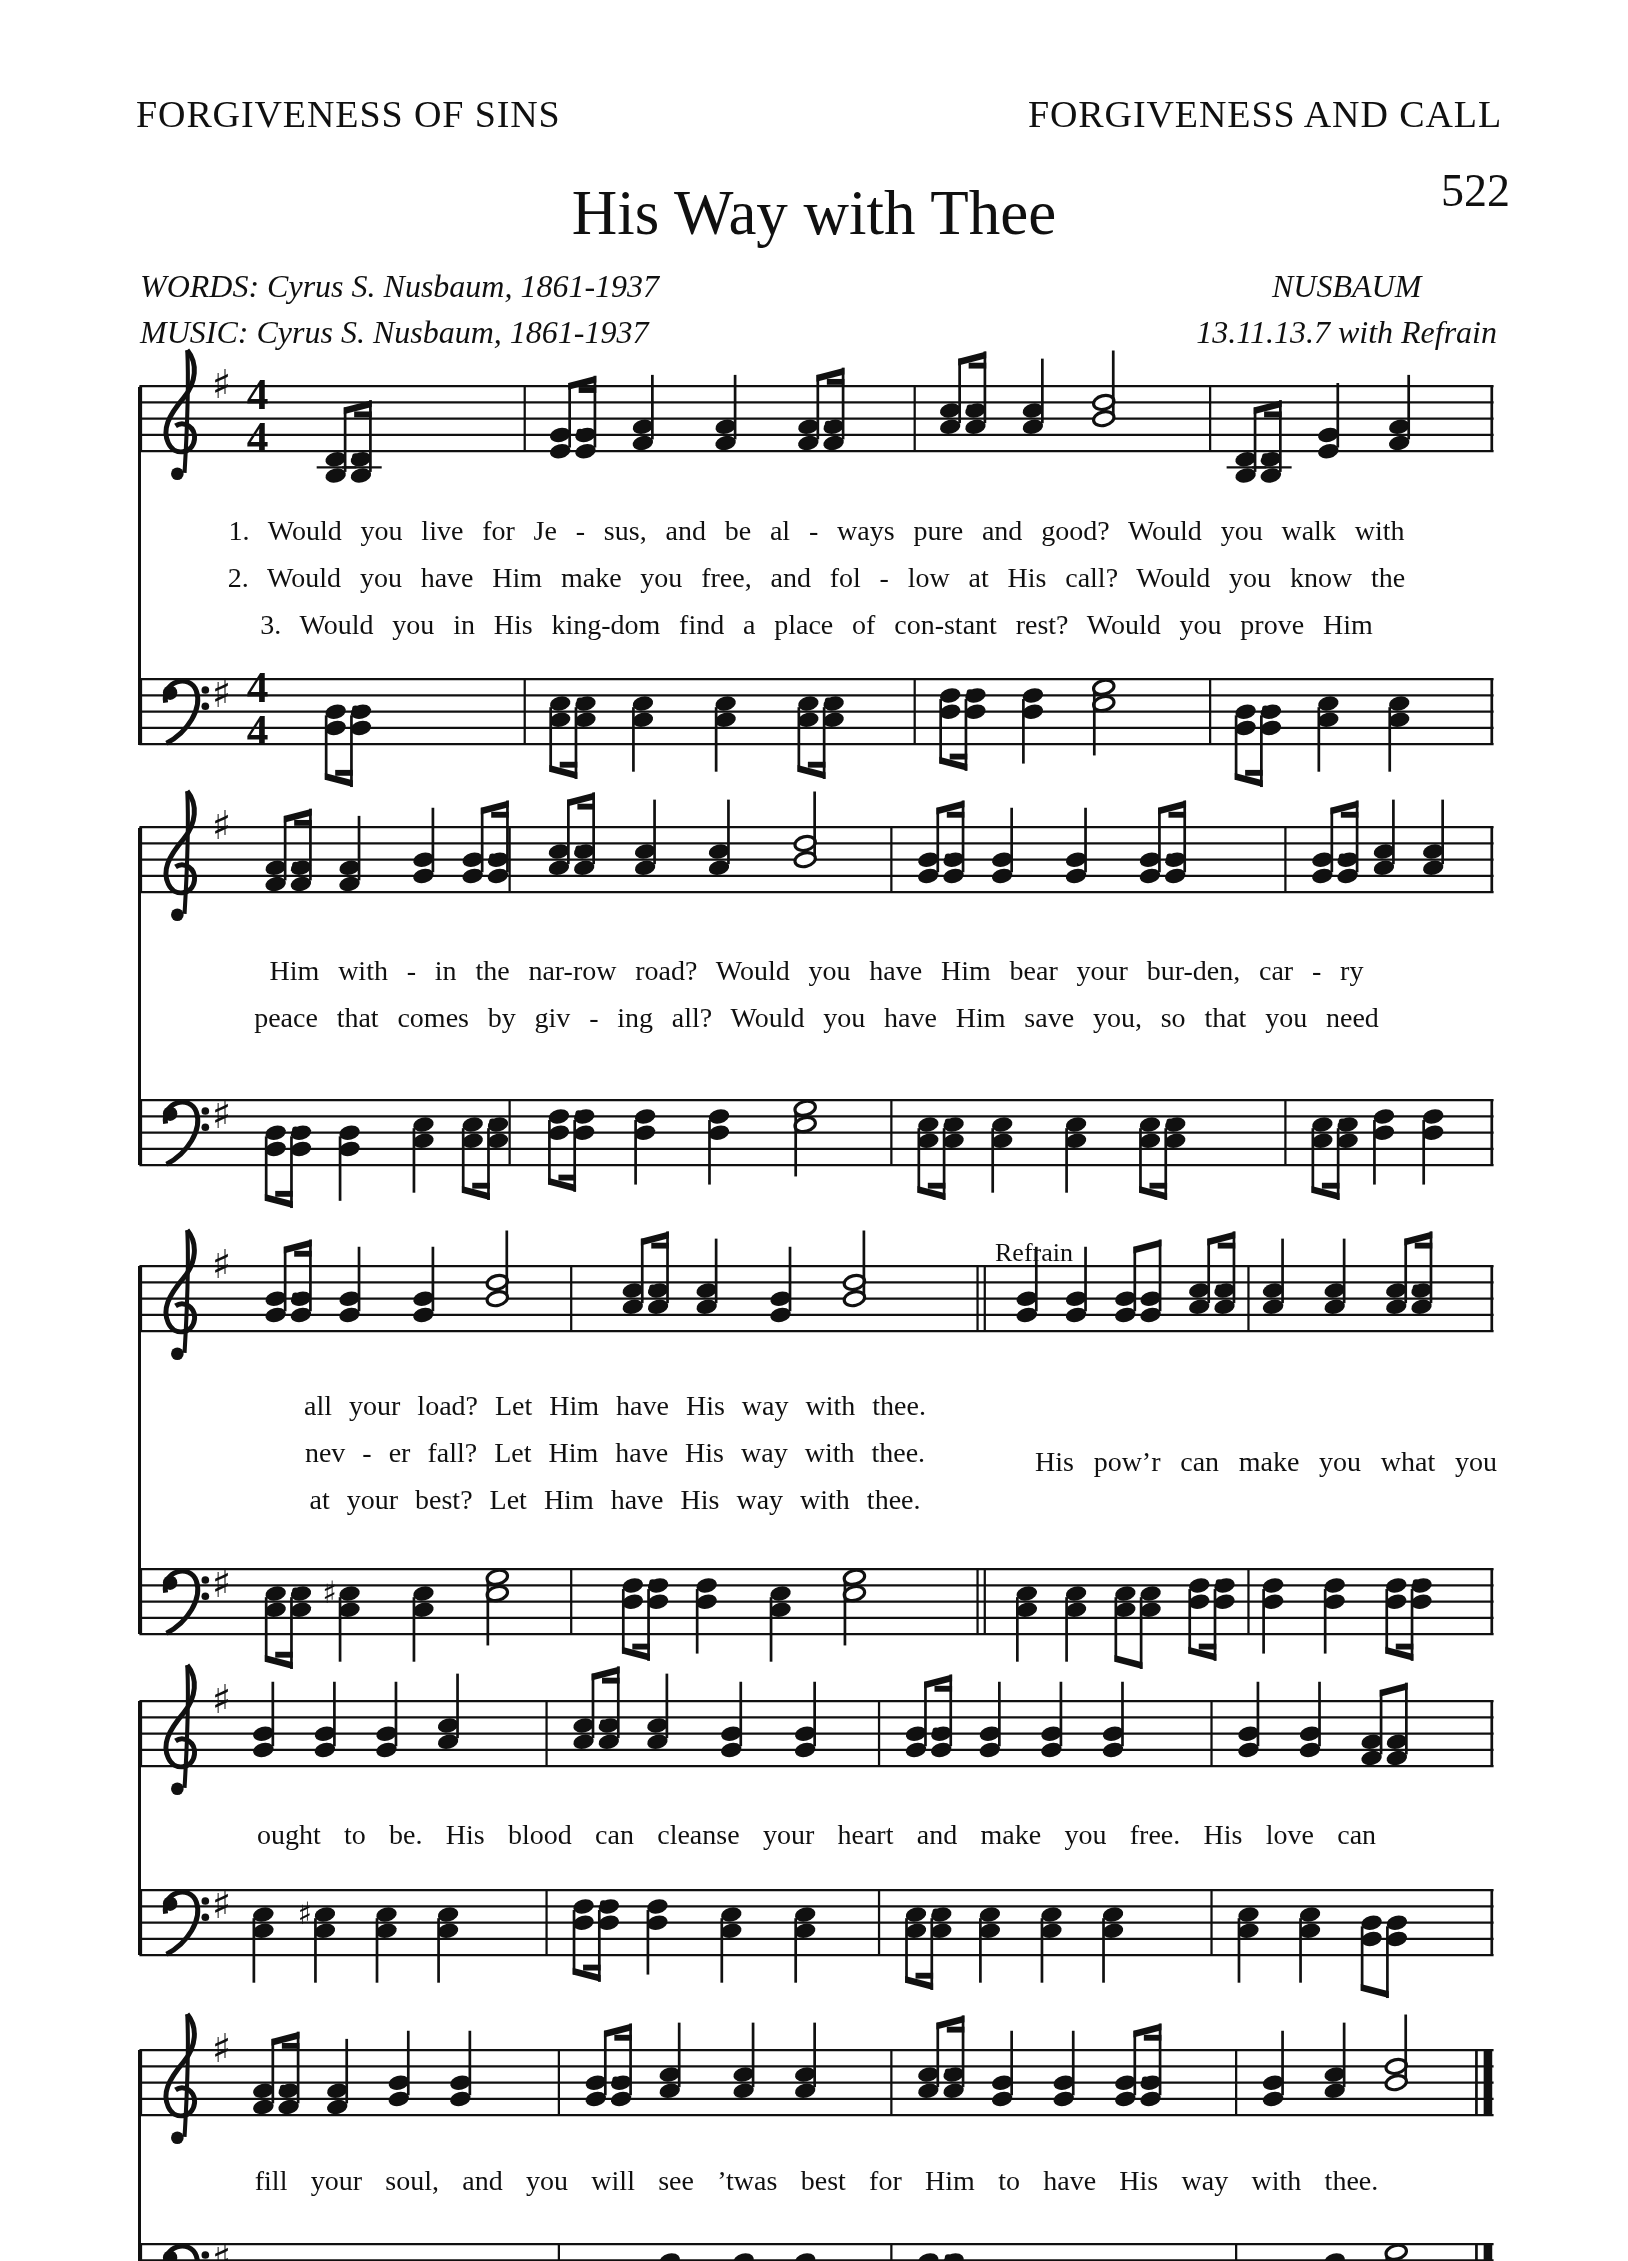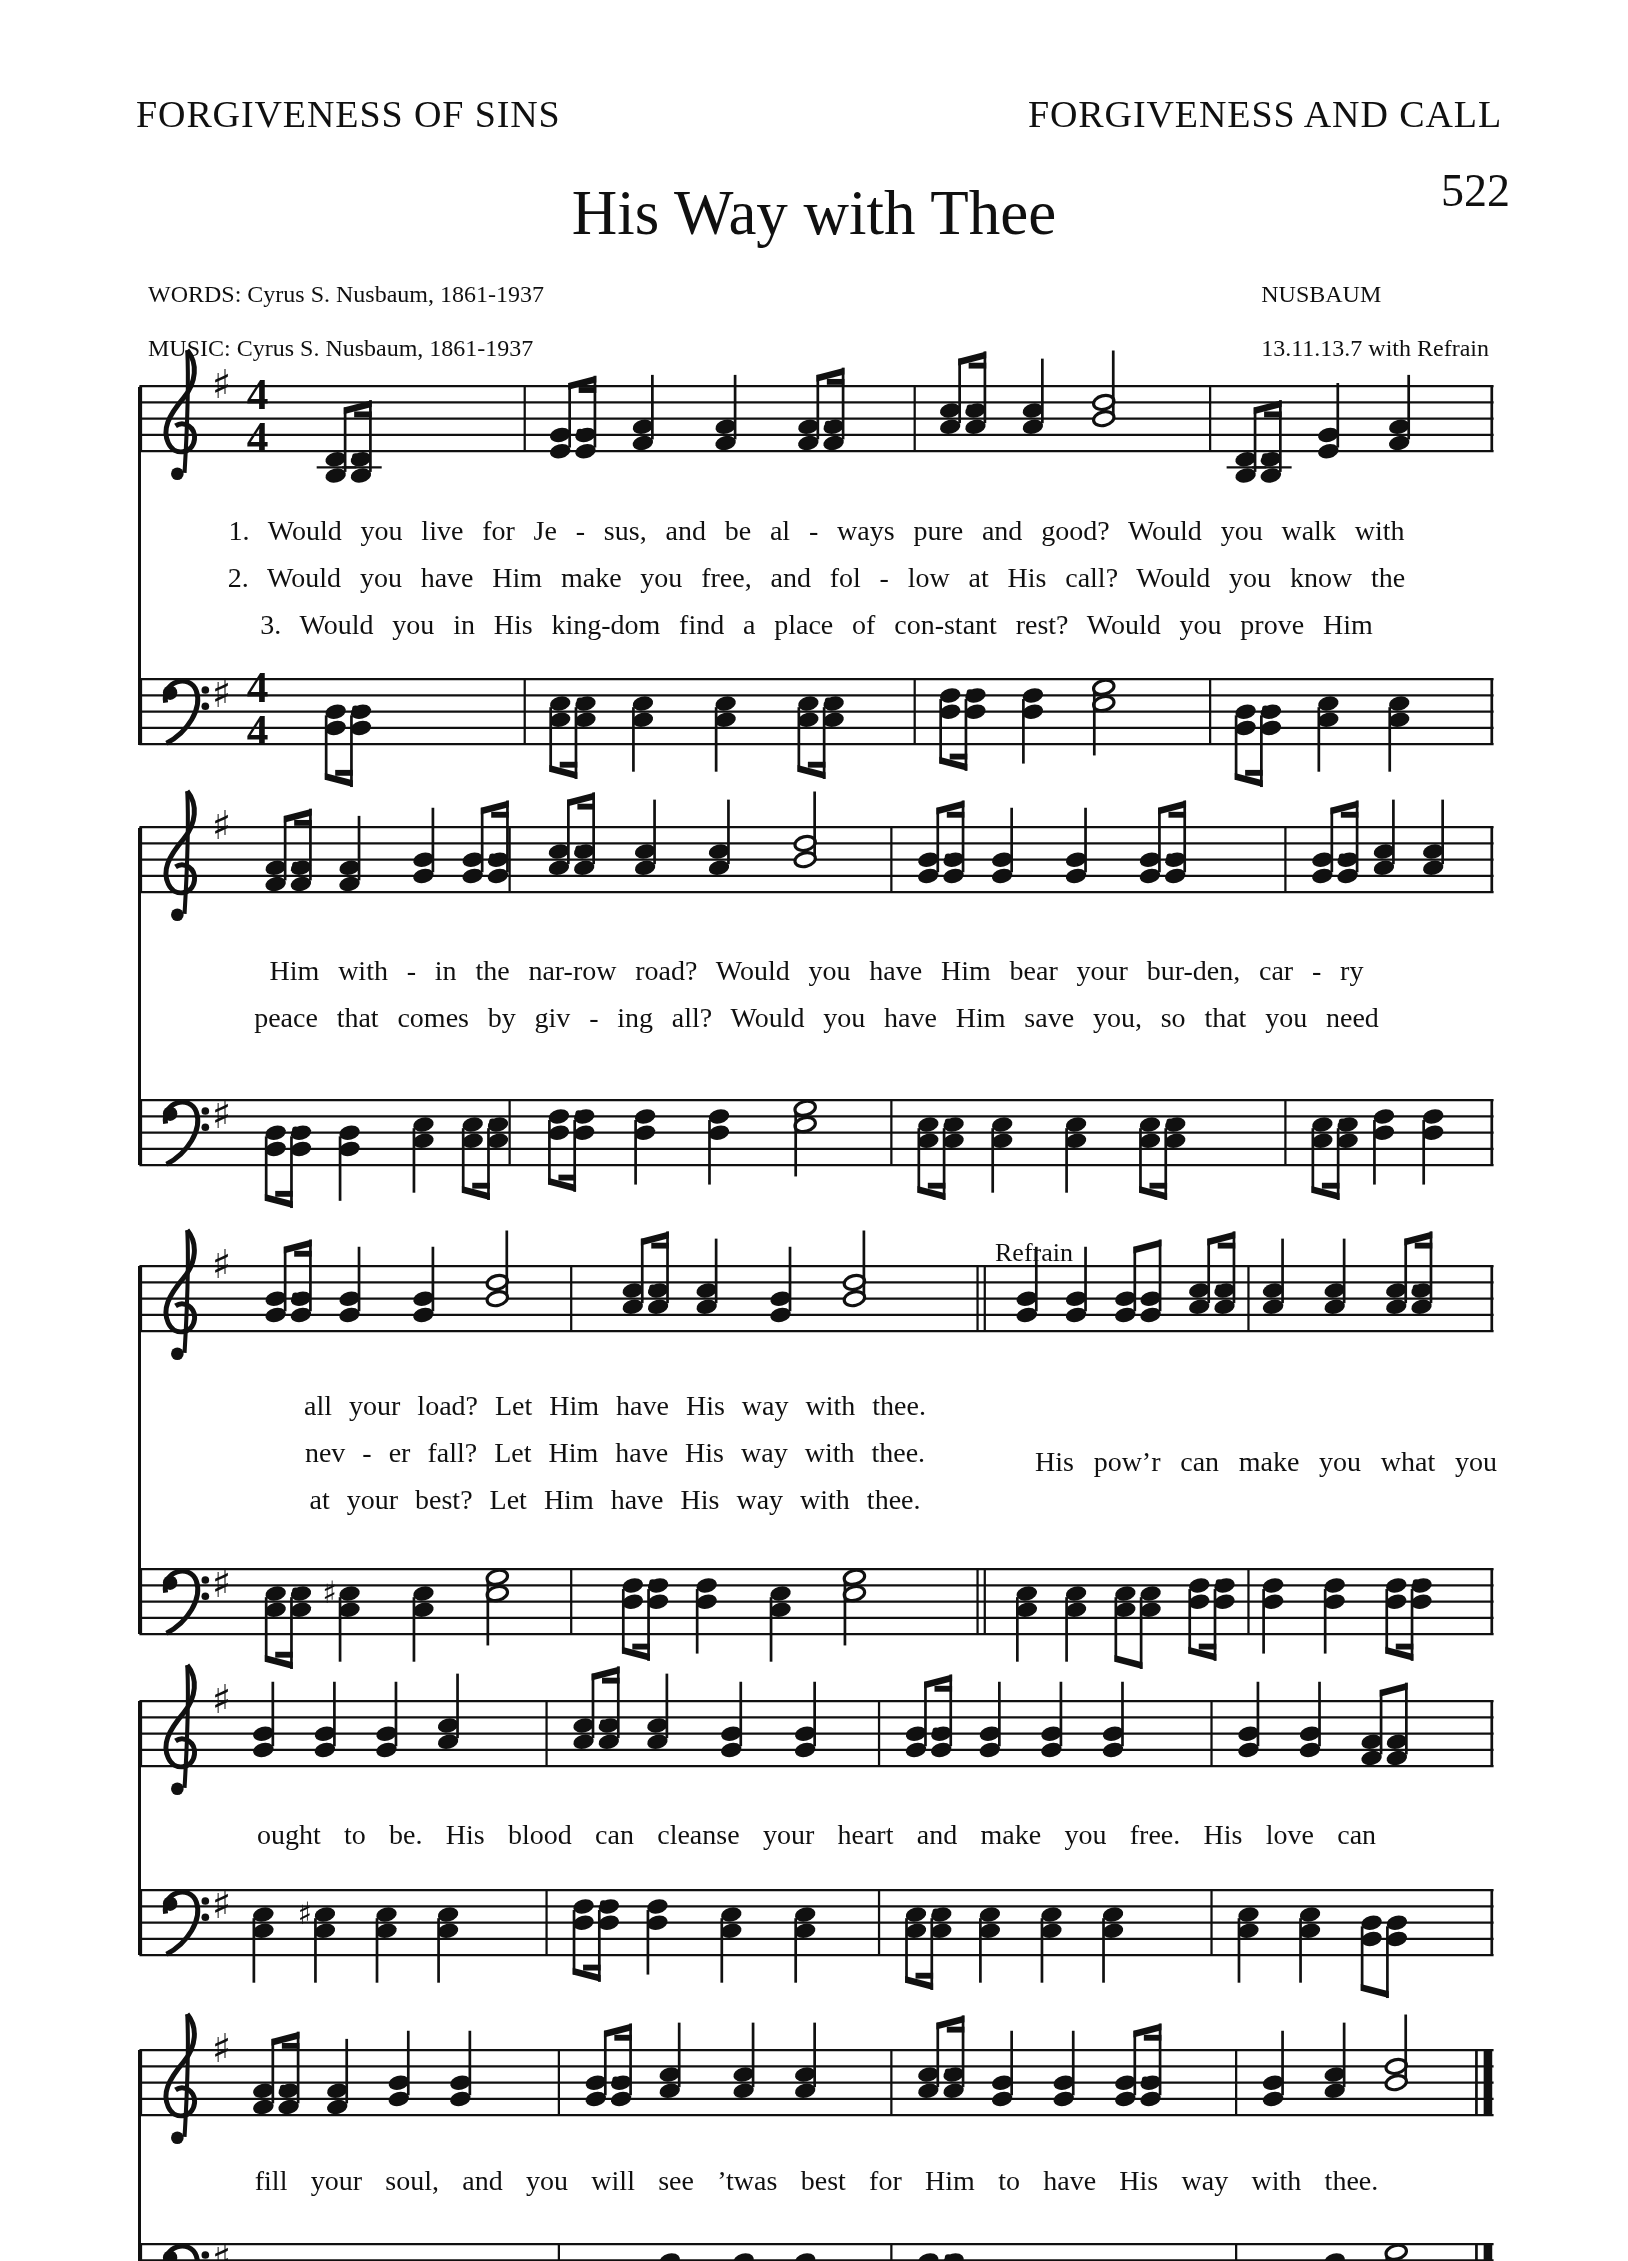--- a/index.html
+++ b/index.html
@@ -11,22 +11,22 @@
   }
   .abs{position:absolute;}
   
   .header{position:absolute;top:96px;left:136px;right:126px;display:flex;justify-content:space-between;}
   .header span{font-size:38px;letter-spacing:0.9px;line-height:36px;}
   
   .title{position:absolute;top:174px;left:271px;right:271px;text-align:center;font-size:63px;line-height:1;font-weight:400;margin:8px;}
   .hymn-number{position:absolute;top:168px;right:118px;font-size:46px;line-height:1;font-weight:400;}
   
   .credits{position:absolute;top:261px;left:136px;right:127px;display:flex;justify-content:space-between;}
-  .credits p{margin:12px;font-size:24px;line-height:42px;}
-  .credits .right p{text-align:left;}
+  .credits p{margin:4px;font-size:32px;line-height:42px;font-style:italic;}
+  .credits .right p{text-align:center;}
   
   .lyrics{position:absolute;left:138px;width:1357px;}
   .lyrics p{margin:0;font-size:28px;line-height:47px;text-align:center;word-spacing:11.8px;white-space:nowrap;}
   .lyrics.single p{word-spacing:16.3px;}
   .block3 .left{position:absolute;left:104px;width:746px;top:0;}
   .block3 .left p{word-spacing:10px;}
   .block3 .right-phrase{position:absolute;left:855px;width:516px;top:41px;margin:15px;
       font-size:28px;line-height:47px;text-align:center;word-spacing:12.7px;white-space:nowrap;}
   .refrain-label{position:absolute;left:995px;top:1240px;font-size:26px;line-height:1;}
   

